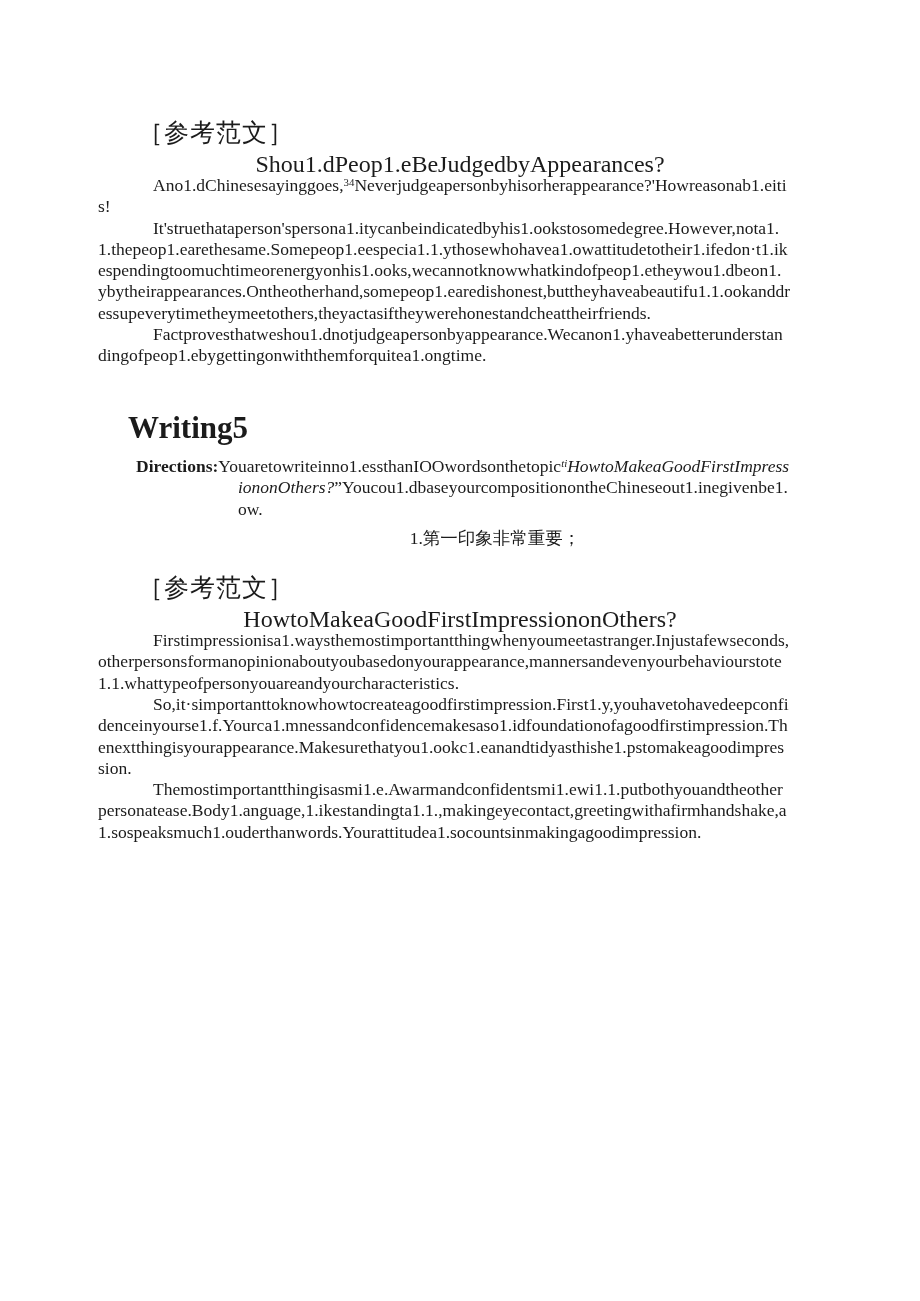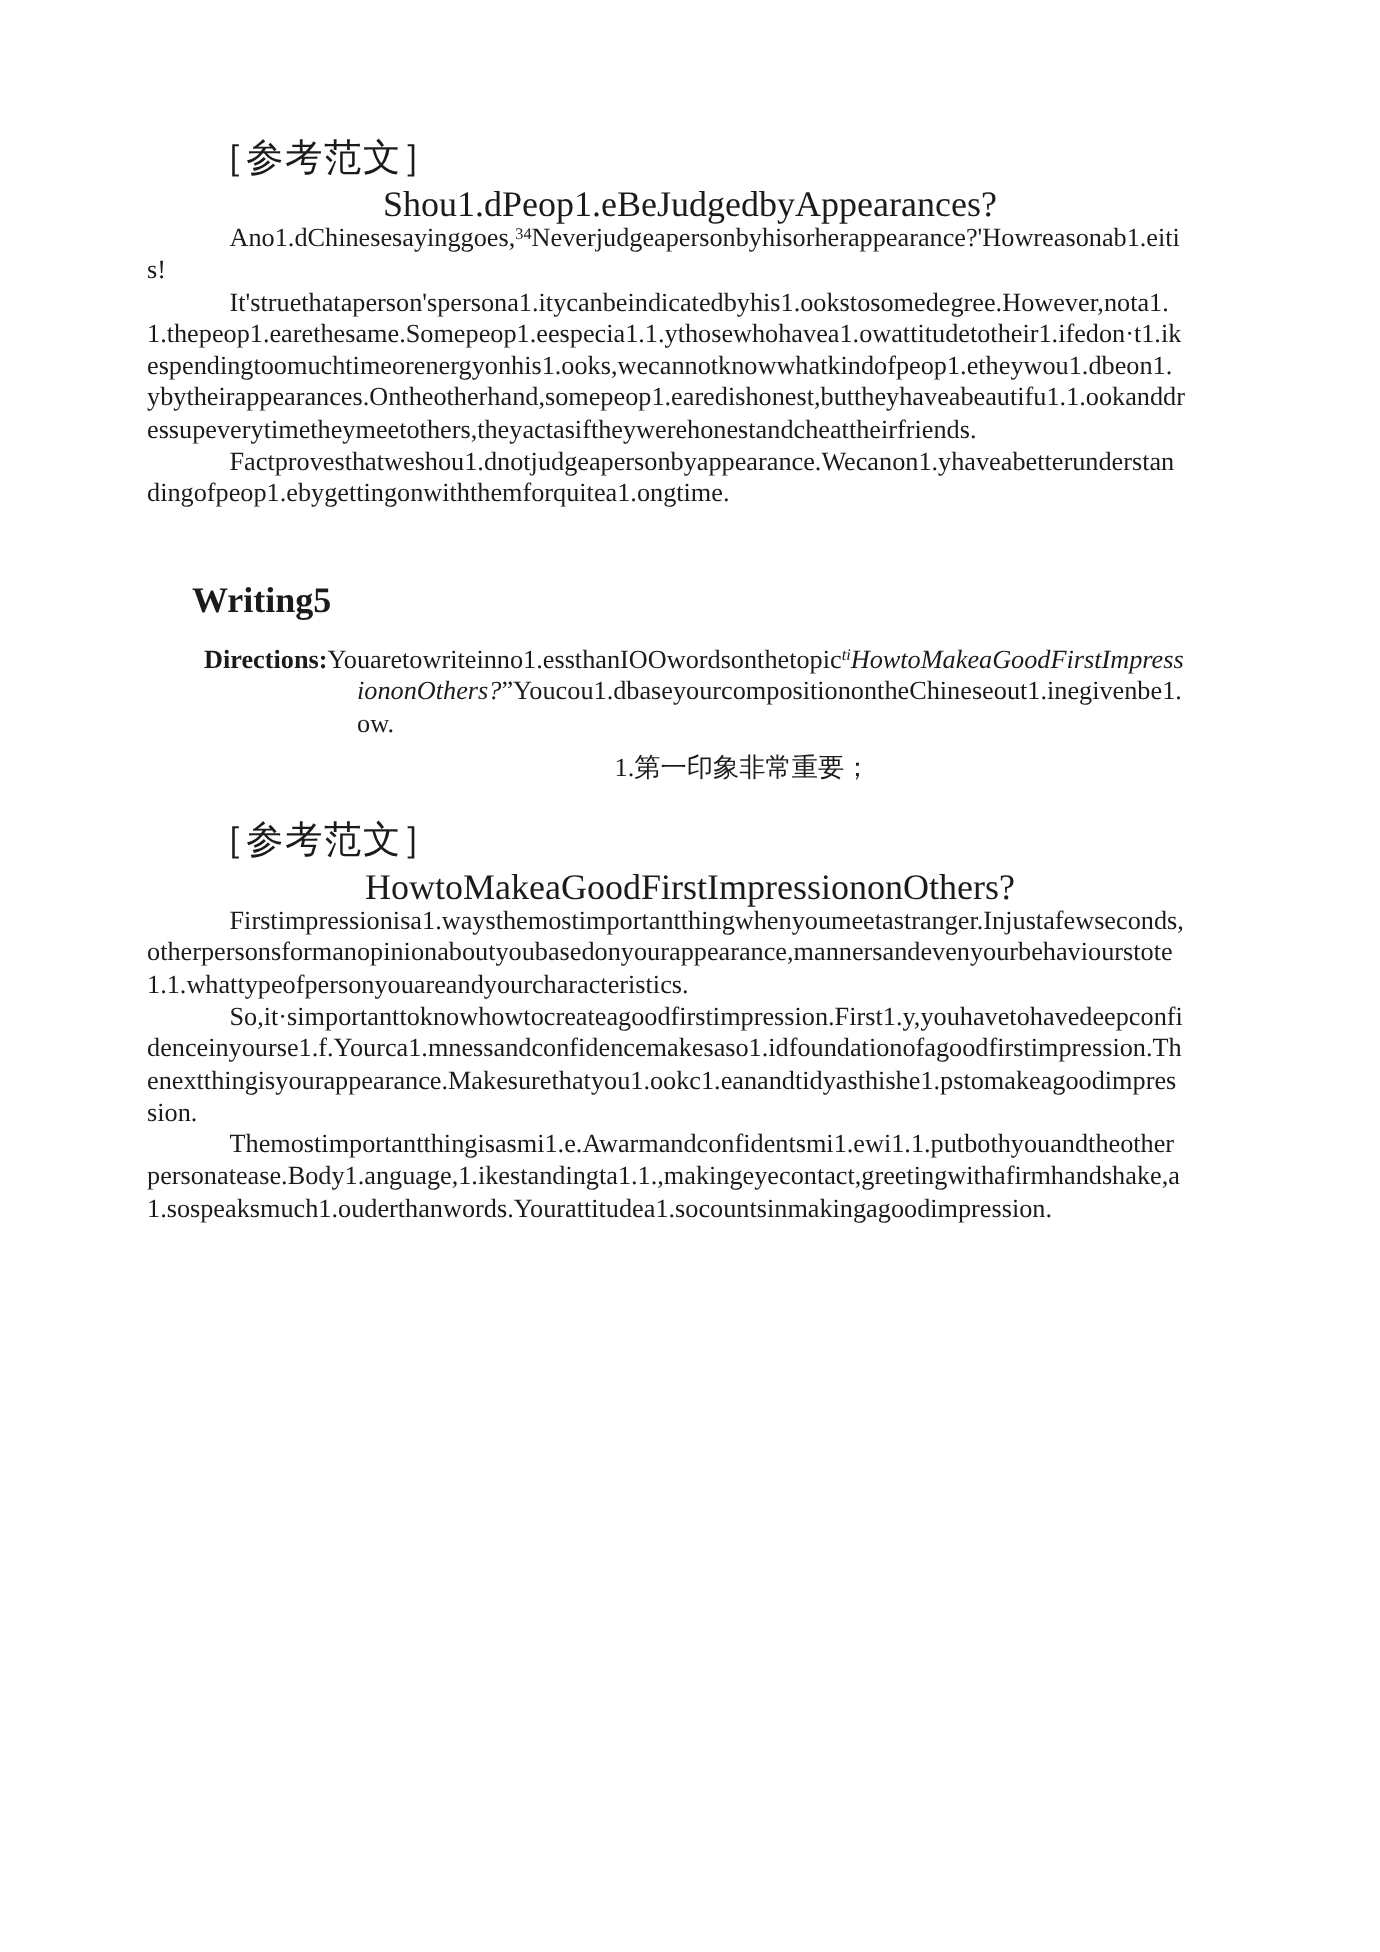--- a/index.html
+++ b/index.html
@@ -15,21 +15,21 @@
     color: #1b1b1b;
   }
   .page {
     position: relative;
     width: 920px;
     height: 1301px;
     background: #ffffff;
   }
   .content {
     position: absolute;
-    top: 89px;
+    top: 116px;
     left: 98px;
     width: 692px;
   }
   .ref-heading {
     margin: 0 0 0 40px;
     font-size: 25px;
     font-weight: normal;
     line-height: 34px;
     letter-spacing: 1px;
   }
@@ -51,21 +51,21 @@
     word-break: break-all;
     text-indent: 55px;
   }
   .body-para sup {
     font-size: 62%;
     line-height: 0;
     vertical-align: 0.45em;
   }
   .writing-heading {
     margin: 46px 0 0 30px;
-    font-size: 24px;
+    font-size: 31px;
     font-weight: bold;
     line-height: 30px;
   }
   .directions {
     margin: 13px 0 0 38px;
     padding-left: 102px;
     text-indent: -102px;
     font-size: 17.5px;
     line-height: 21.8px;
     text-align: justify;

